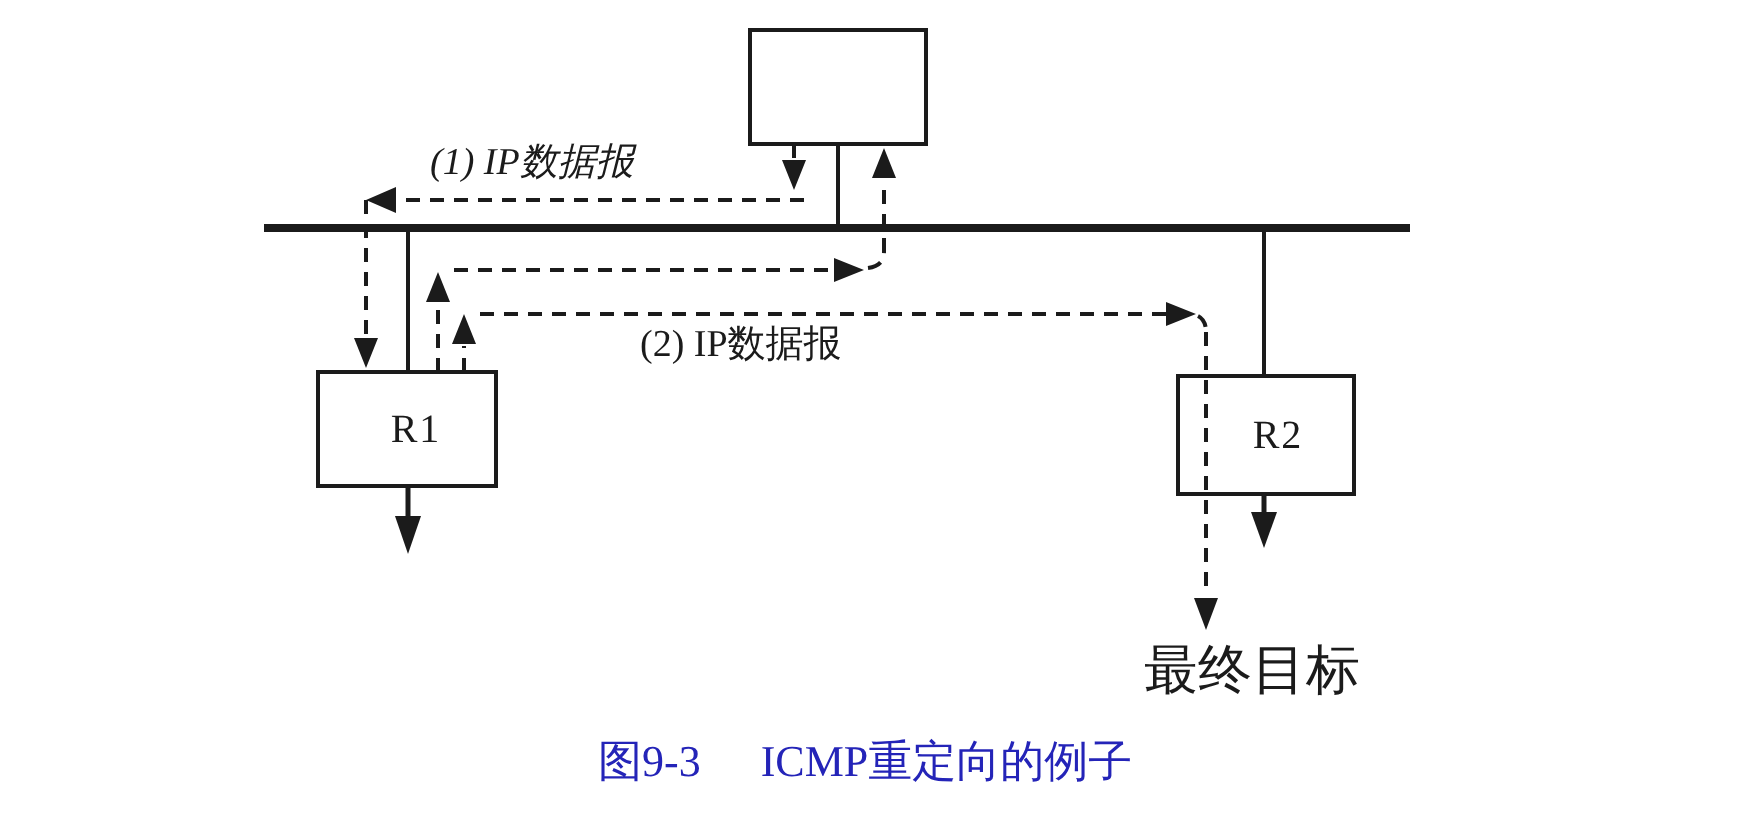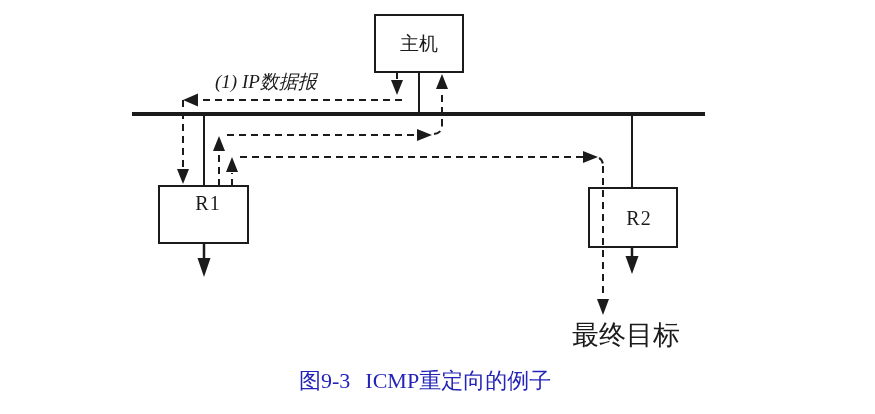--- a/index.html
+++ b/index.html
@@ -21,29 +21,29 @@
     color:var(--ink,#1b1b1b);
   }
   .lbl{
     position:absolute;
     white-space:nowrap;
     line-height:1.15;
     color:var(--ink,#1b1b1b);
   }
   .lbl.centered{text-align:center;}
   .host-label{left:375px;top:33px;width:88px;font-size:19px;}
-  .r1-label{left:159px;top:192px;width:98px;font-size:20px;letter-spacing:1px;}
+  .r1-label{left:159px;top:204px;width:98px;font-size:20px;letter-spacing:1px;}
   .r2-label{left:589px;top:207px;width:100px;font-size:20px;letter-spacing:1px;}
   .step1-label{left:215px;top:71px;font-size:19px;font-style:italic;}
   .step3-label{left:257px;top:137px;font-size:19px;}
   .step2-label{left:320px;top:162px;font-size:19px;}
   .final-label{left:572px;top:320px;font-size:27px;}
   .caption{
     position:absolute;left:299px;top:366px;
-    display:flex;gap:15px;
+    display:flex;gap:30px;
     font-size:22px;
     color:var(--caption-blue,#2424b8);
     white-space:nowrap;
   }
   .solid{stroke:currentColor;fill:none;}
   .dashed{stroke:currentColor;fill:none;stroke-dasharray:7 5;}
   .head{fill:currentColor;stroke:none;}
   .node{fill:#ffffff;stroke:currentColor;stroke-width:2;}
 </style>
 </head>
@@ -96,25 +96,25 @@
       <line class="dashed" stroke-width="2" x1="232" y1="186" x2="232" y2="173"></line>
       <polygon class="head" points="232,157 226,172 238,172"></polygon>
       <line class="dashed" stroke-width="2" x1="240" y1="157" x2="583" y2="157"></line>
       <polygon class="head" points="598,157 583,151 583,163"></polygon>
       <path class="dashed" stroke-width="2" d="M599 158 Q603 160 603 166"></path>
       <line class="dashed" stroke-width="2" x1="603" y1="166" x2="603" y2="298"></line>
       <polygon class="head" points="603,315 597,299 609,299"></polygon>
     </g>
   </svg>
 
-  <div class="lbl centered host-label">主机</div>
   <div class="lbl centered r1-label">R1</div>
   <div class="lbl centered r2-label">R2</div>
 
   <div class="lbl step1-label">(1) IP数据报</div>
+  <div class="lbl step2-label">(2) IP数据报</div>
 
   <div class="lbl final-label">最终目标</div>
 
   <div class="caption">
     <span>图9-3</span>
     <span>ICMP重定向的例子</span>
   </div>
 
 </div>
 

